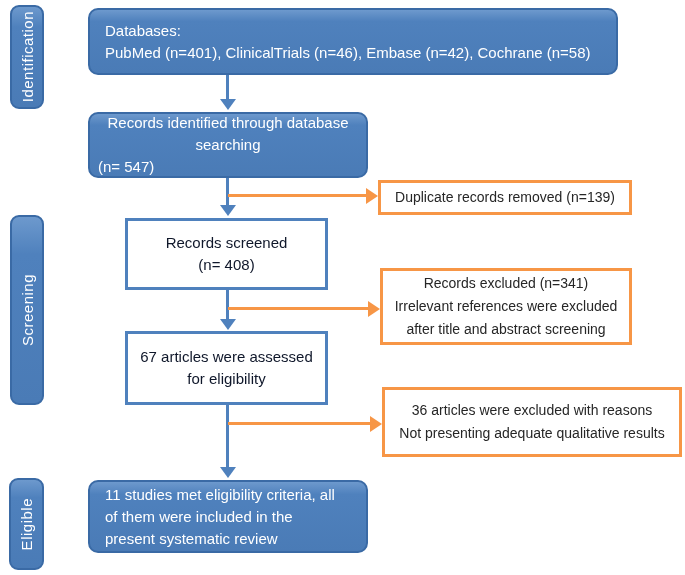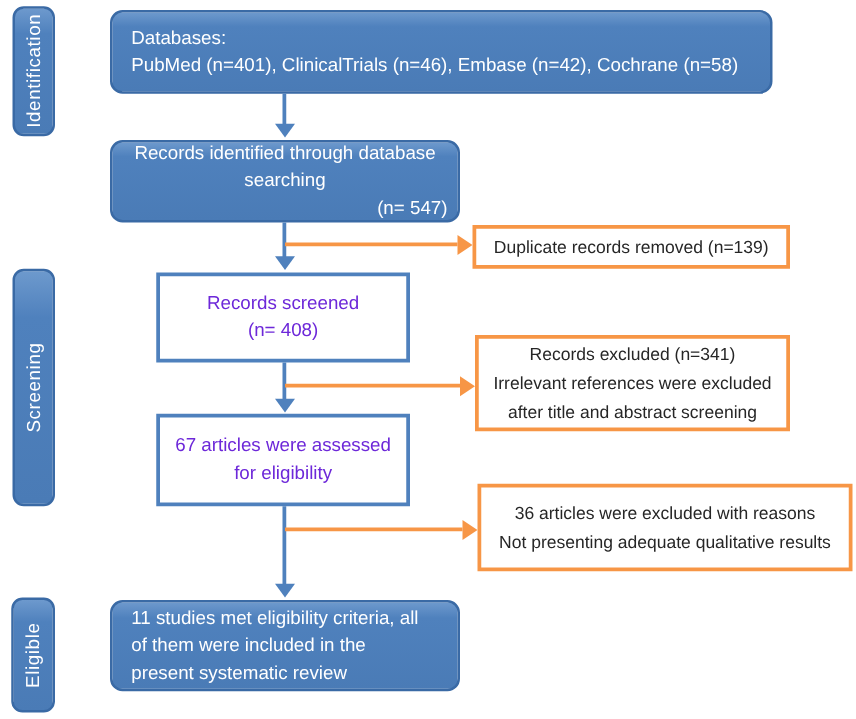--- a/index.html
+++ b/index.html
@@ -9,25 +9,25 @@
   }
   
   .bluebox{
     position:absolute;box-sizing:border-box;
     background:linear-gradient(to bottom,#6d99cd 0%,#4f81bd 18%,#4a7bb6 100%);
     border:2px solid #3a6aa5;border-radius:10px;color:#ffffff;
     display:flex;flex-direction:column;justify-content:center;
     font-size:15px;line-height:22px;
   }
   .bluebox.leftalign{align-items:flex-start;text-align:left;padding:4px 10px 4px 15px;}
-  .bluebox.centered{align-items:flex-end;text-align:center;padding:4px 8px;}
+  .bluebox.centered{align-items:flex-start;text-align:center;padding:4px 8px;}
   
   .whitebox{
     position:absolute;box-sizing:border-box;background:#ffffff;
-    border:3px solid #4f81bd;color:#6d28d9;
+    border:3px solid #4f81bd;color:#0f172a;
     display:flex;flex-direction:column;justify-content:center;align-items:center;
     text-align:center;font-size:15px;line-height:22px;
   }
   
   .orangebox{
     position:absolute;box-sizing:border-box;background:#ffffff;
     border:3px solid #f79646;color:#262626;
     display:flex;flex-direction:column;justify-content:center;align-items:center;
     text-align:right;font-size:14px;line-height:23px;
   }

